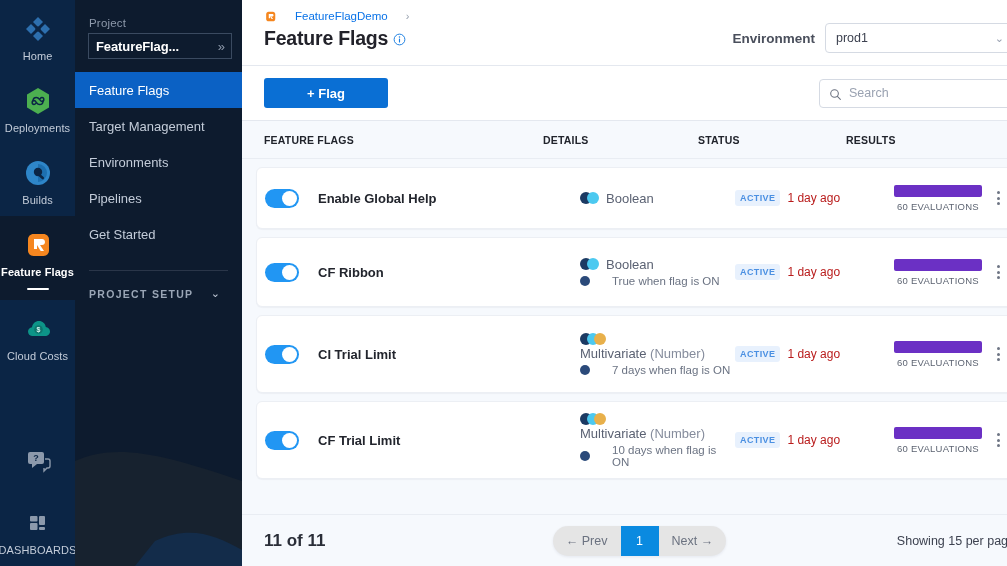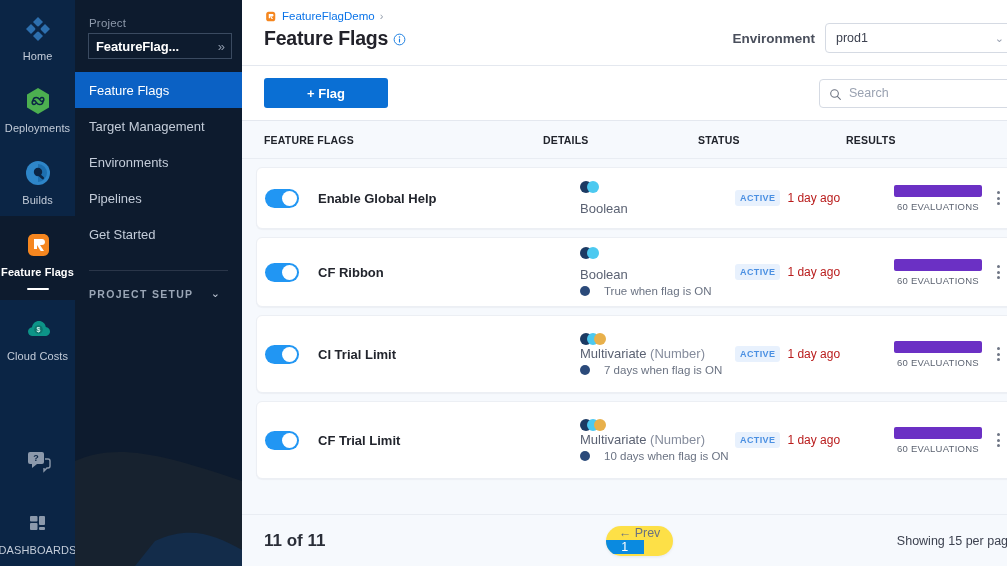--- a/index.html
+++ b/index.html
@@ -67,21 +67,21 @@
   .blob { position: absolute; left: 0; bottom: 0; z-index: 1; }
 
   
   .main { flex: 1 1 auto; height: 566px; background: #fff; display: flex; flex-direction: column; }
 
   .page-head {
     height: 66px; border-bottom: 1px solid #e4e8ef;
     display: flex; align-items: flex-start; justify-content: space-between;
     padding: 9px 14px 0 22px;
   }
-  .crumbs { display: flex; align-items: center; gap: 5px; }
+  .crumbs { display: flex; align-items: center; gap: 18px; }
   .crumb-ico { width: 13px; height: 13px; display: block; }
   .crumb-link { color: #0a73e8; font-size: 11.5px; cursor: pointer; }
   .crumb-sep { color: #97a0ae; font-size: 11px; }
   .title-row { display: flex; align-items: center; gap: 5px; margin-top: 5px; }
   .page-title { font-size: 19.5px; font-weight: bold; color: #22222a; letter-spacing: -.2px; }
   .info-ico { width: 13px; height: 13px; display: block; cursor: pointer; }
   .env-wrap { display: flex; align-items: center; gap: 10px; margin-top: 14px; }
   .env-label { font-size: 13.5px; color: #4a4f5c; font-weight: bold; }
   .env-select {
     width: 190px; height: 30px; border: 1px solid #d5dae3; border-radius: 4px;
@@ -142,22 +142,22 @@
   .flag-name { font-size: 13px; font-weight: bold; color: #22252d; }
 
   .cell-det { width: 155px; }
   .dots { display: flex; align-items: center; margin-bottom: 1px; }
   .dot { width: 12px; height: 12px; border-radius: 50%; display: block; }
   .dot.navy { background: #1c3a63; }
   .dot.cyan { background: #4cc9f0; margin-left: -5px; }
   .dot.amber{ background: #e8b04b; margin-left: -5px; }
   .det-type { font-size: 13px; color: #5b6273; }
   .det-type .paren { color: #858c9c; }
-  .det-line1 { display: flex; align-items: flex-start; gap: 7px; flex-direction: column; }
-  .det-sub { display: flex; align-items: center; gap: 14px; margin-top: 3px; }
+  .det-line1 { display: flex; align-items: center; gap: 7px; }
+  .det-sub { display: flex; align-items: center; gap: 22px; margin-top: 3px; }
   .det-sub .dot { width: 10px; height: 10px; background: #2b4a7a; flex: 0 0 10px; }
   .det-sub span { font-size: 11.5px; color: #6b7383; }
 
   .cell-stat { width: 148px; display: flex; align-items: center; gap: 7px; }
   .badge {
     background: #e8f1fd; color: #4b90e2; font-size: 9px; font-weight: bold;
     letter-spacing: .4px; padding: 3px 5px; border-radius: 3px;
   }
   .ago { font-size: 12px; color: #b91c1c; }
 
@@ -168,22 +168,22 @@
   .kebab { display: flex; flex-direction: column; gap: 2.5px; cursor: pointer; padding: 4px; }
   .kebab i { width: 3px; height: 3px; border-radius: 50%; background: #6e7584; display: block; }
 
   .footer {
     height: 52px; background: #f6f9fd; border-top: 1px solid #e9edf3;
     display: flex; align-items: center; padding: 0 14px 0 22px;
     justify-content: space-between;
   }
   .count { font-size: 17px; font-weight: bold; color: #2a2e38; width: 180px; }
   .pager {
-    display: flex; align-items: flex-start; background: #fde047; border-radius: 17px;
-    overflow: hidden; box-shadow: 0 1px 3px rgba(20,30,60,.08); height: 30px; flex-direction: column;
+    display: flex; align-items: flex-end; background: #e5e5e5; border-radius: 17px;
+    overflow: hidden; box-shadow: 0 1px 3px rgba(20,30,60,.08); height: 30px;
   }
   .pg { font-size: 12.5px; color: #6b7280; padding: 0 13px; height: 30px;
         display: flex; align-items: center; cursor: pointer; }
   .pg.num { background: #0a8ae0; color: #fff; width: 38px; justify-content: center; padding: 0; }
   .showing { font-size: 12.5px; color: #3d4250; width: 180px; text-align: right; }
 </style>
 </head>
 <body>
 
 <div class="app">

